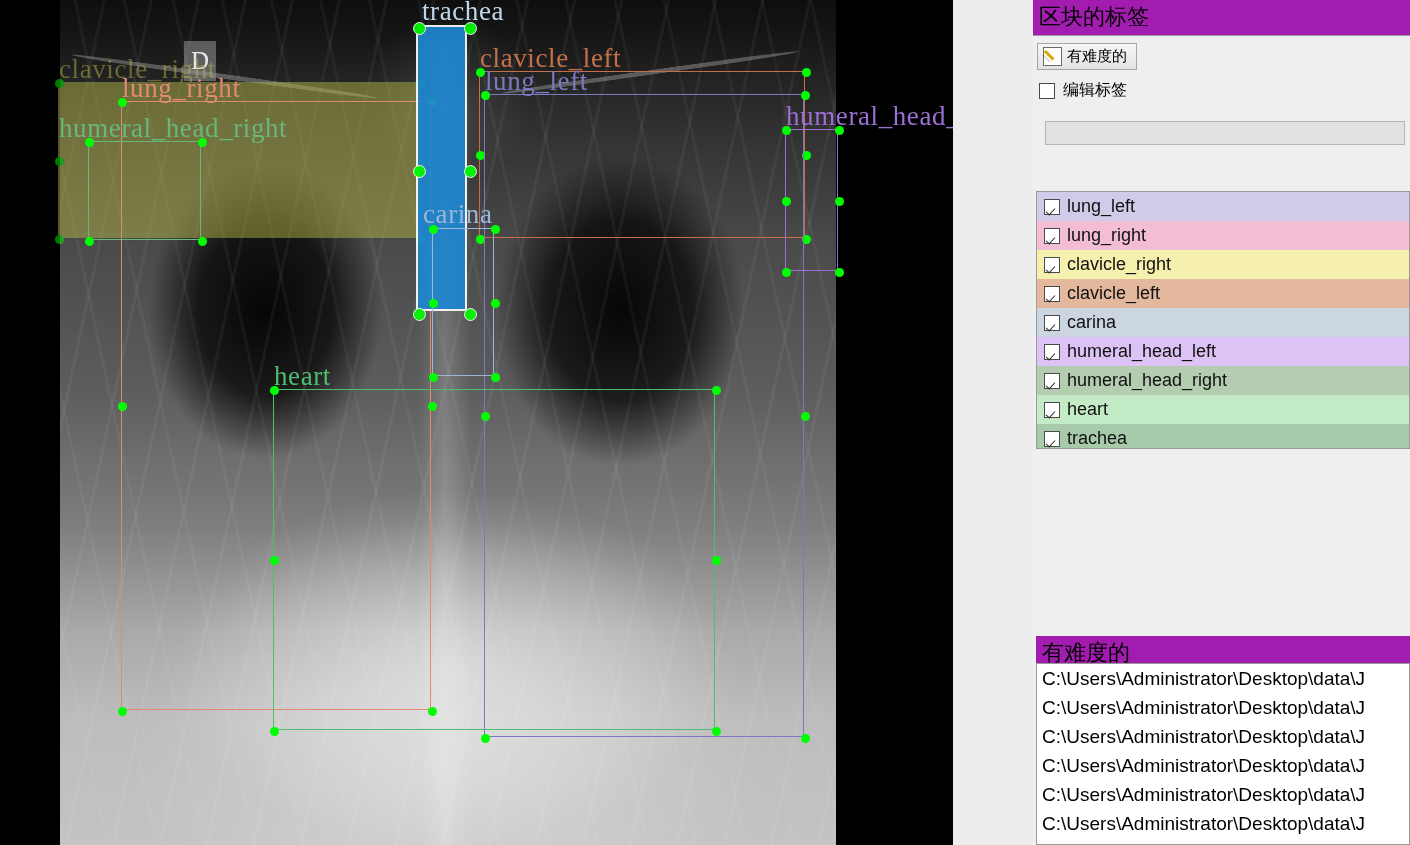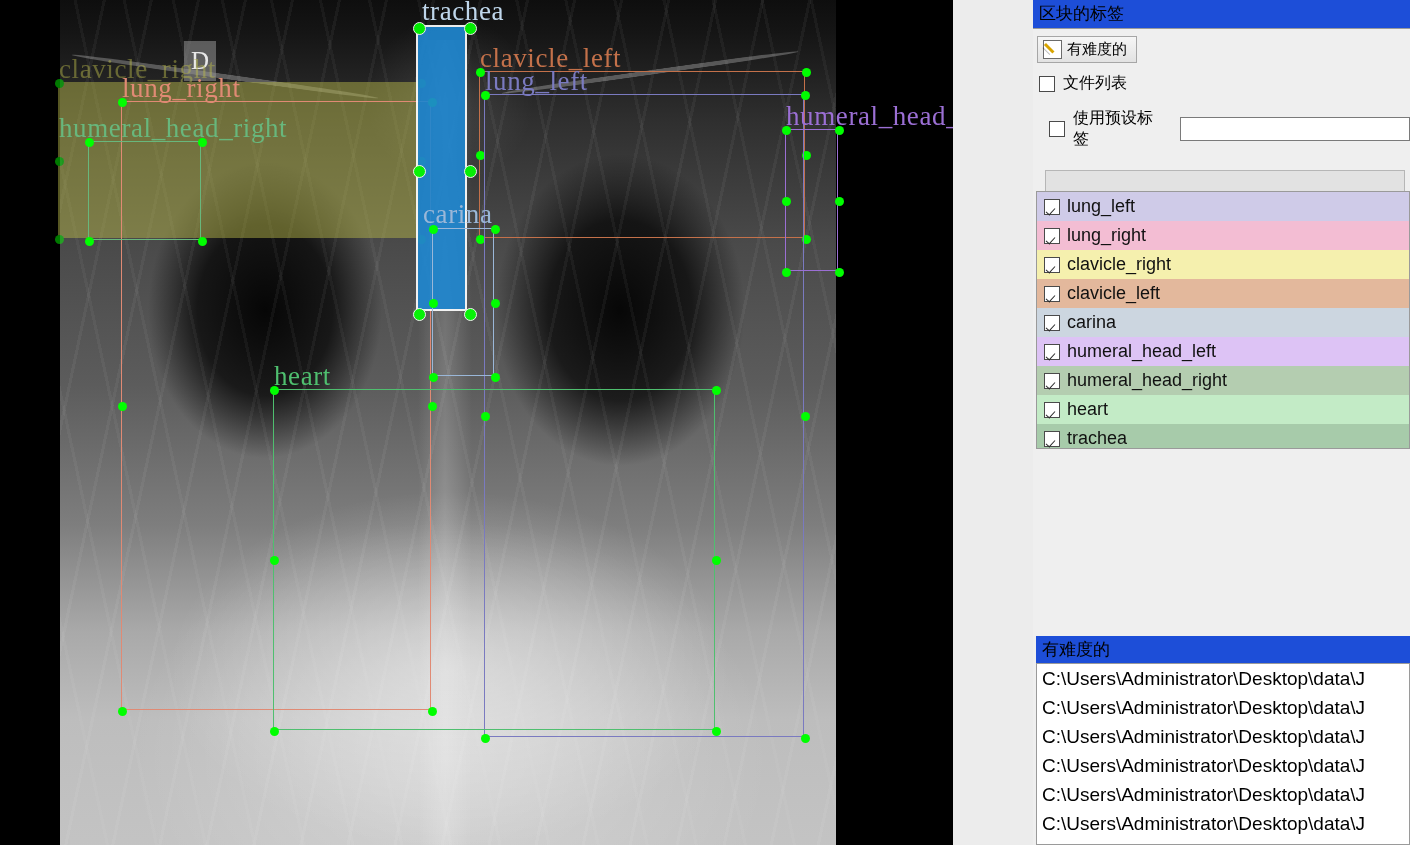--- a/index.html
+++ b/index.html
@@ -67,22 +67,22 @@
     background:#00ff00;margin:-4.5px 0 0 -4.5px;
   }
   .vtx.big{width:11px;height:11px;margin:-5.5px 0 0 -5.5px;border:1px solid #fff;}
 
   
   #dock{
     position:absolute;left:1033px;top:0;width:377px;height:845px;
     background:#efefef;
   }
   .sect-title{
-    font-size:17px;color:#000;padding:2px 5px 3px 6px;
-    border-bottom:1px solid #9a9a9a;background:#1d4ed8;
+    font-size:22px;color:#000;padding:2px 5px 3px 6px;
+    border-bottom:1px solid #9a9a9a;background:#a21caf;
   }
 
   .edit-btn{
     display:inline-flex;align-items:center;gap:5px;
     margin:7px 0 0 4px;padding:3px 9px 3px 5px;
     background:linear-gradient(180deg,#f6f6f6,#e2e2e2);
     border:1px solid #a6a6a6;font-size:15px;color:#000;
     cursor:default;
   }
   .pencil-ico{
@@ -230,28 +230,23 @@
 
     <div class="sect-title">区块的标签</div>
 
     <div class="edit-btn">
       <span class="pencil-ico"></span>
       <span>有难度的</span>
     </div>
 
     <div class="chkrow" style="margin:10px 0 0 6px;">
       <span class="cbx"></span>
-      <span>文件列表</span>
+      <span>编辑标签</span>
     </div>
 
-    <div class="chkrow" style="margin:14px 0 0 16px;">
-      <span class="cbx"></span>
-      <span>使用预设标签</span>
-      <input class="text-input" style="width: 243px; margin-left: 9px;" type="text" placeholder="">
-    </div>
 
     <div class="flat-box" style="margin:20px 8px 0 12px;width:360px;"></div>
 
     <div class="list-frame" id="label-list" style="position:absolute;left:3px;top:191px;width:374px;height:258px;">
         <div class="lab-row" style="background: rgb(207, 203, 232);">
           <span class="cbx on"></span>
           <span>lung_left</span>
         </div>
         <div class="lab-row" style="background: rgb(243, 189, 211);">
           <span class="cbx on"></span>

